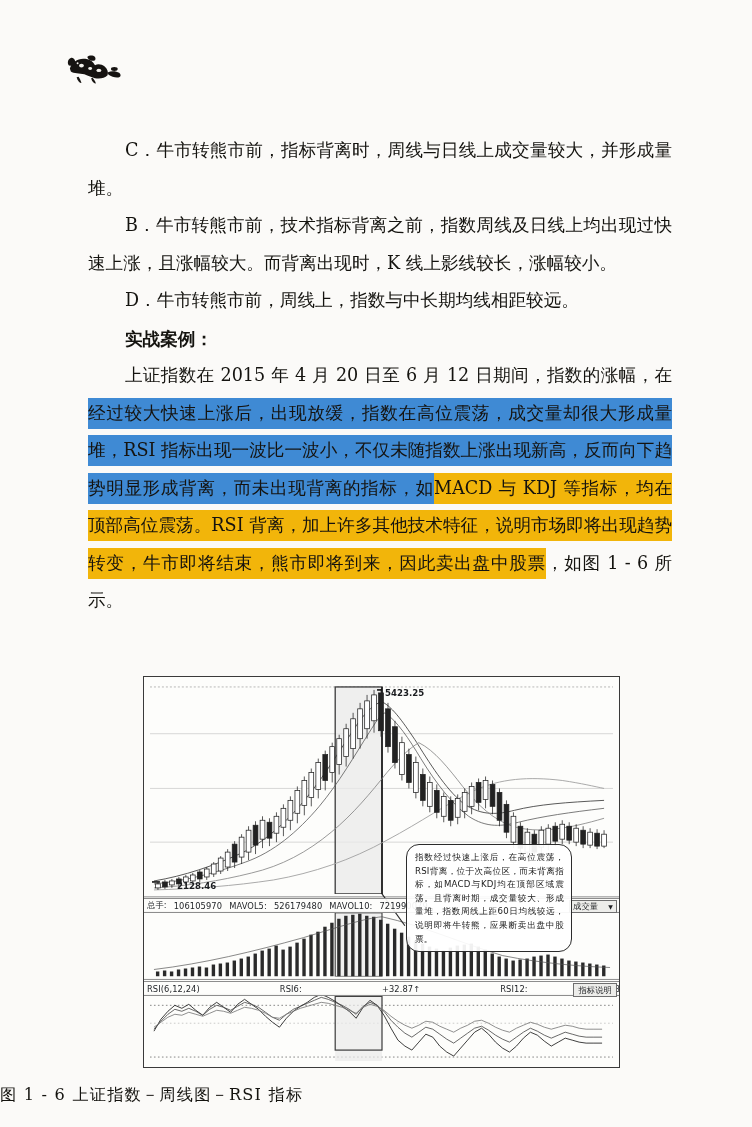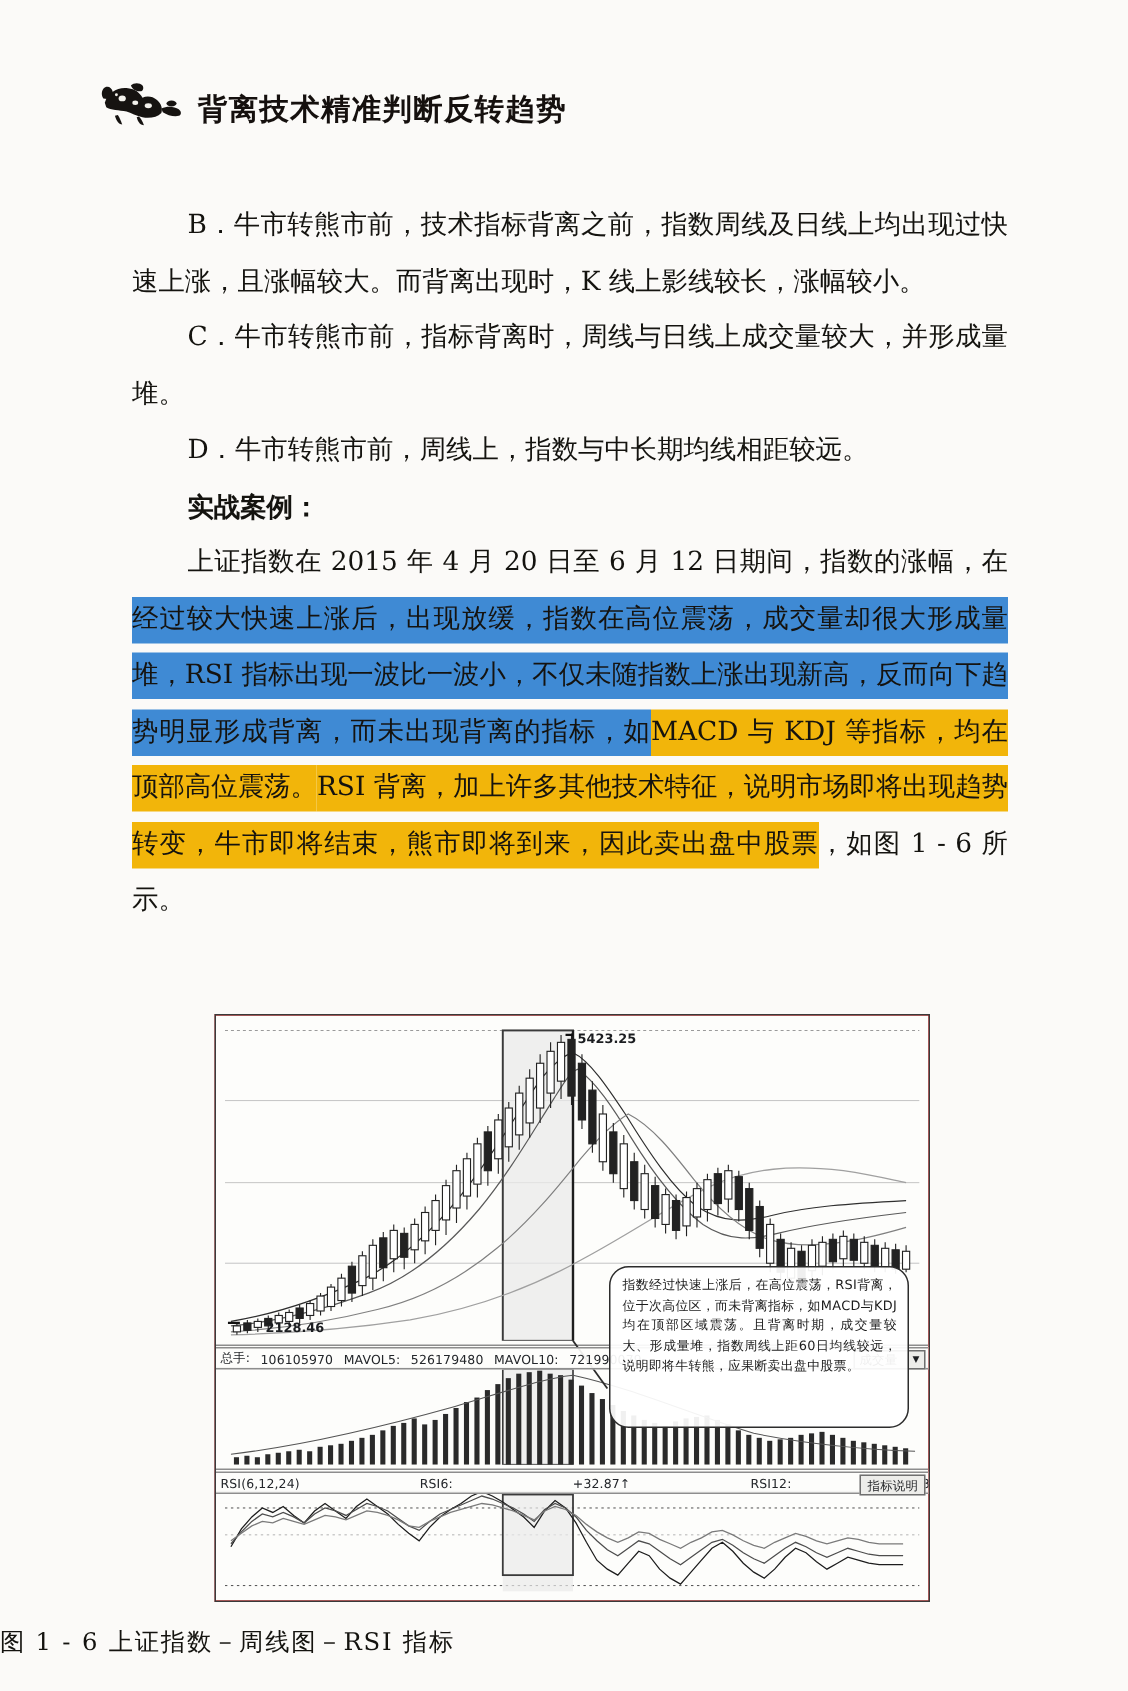--- a/index.html
+++ b/index.html
@@ -101,21 +101,21 @@
   .px-label{
     position:absolute;
     font-family:"DejaVu Sans","Liberation Sans",sans-serif;
     font-size:8.6px;font-weight:bold;color:#1b1d20;white-space:nowrap;
   }
   .px-high{left:241px;top:11px;}
   .px-low{left:11px;top:204px;padding-left:22px;}
 
   
   .callout{
-    position:absolute;left:262px;top:167px;width:200px;height:108px;
+    position:absolute;left:262px;top:167px;width:166px;height:108px;
     border:1.6px solid #2c2c2c;border-radius:13px;
     background:rgba(255,255,255,.93);
     box-sizing:border-box;
     padding:6px 7px 0 8px;
     font-family:"DejaVu Sans","Liberation Sans",sans-serif;
     font-size:8.6px;line-height:13.6px;color:#1b1b1b;
     text-align:justify;text-justify:inter-ideograph;
     letter-spacing:.2px;
   }
 
@@ -142,28 +142,27 @@
         <path d="M22 48 C24 56 28 60 32 60 C30 54 28 50 26 47 Z"></path>
         <path d="M52 50 C54 58 58 61 62 61 C60 55 57 51 55 49 Z"></path>
       </g>
       <g fill="#f3f1ec">
         <ellipse cx="32" cy="24" rx="5" ry="4"></ellipse>
         <ellipse cx="50" cy="30" rx="4" ry="3"></ellipse>
         <ellipse cx="68" cy="34" rx="5" ry="3.4"></ellipse>
         <circle cx="24" cy="19" r="2"></circle>
       </g>
     </svg>
-    <div class="header-title">背离技术精准判断反转趋势</div>
   </div>
 
   <div class="body-text">
 
+    <p class="para indent">C．牛市转熊市前，指标背离时，周线与日线上成交量较大，并形成量堆。</p>
+
     <p class="para indent">B．牛市转熊市前，技术指标背离之前，指数周线及日线上均出现过快速上涨，且涨幅较大。而背离出现时，K 线上影线较长，涨幅较小。</p>
-
-    <p class="para indent">C．牛市转熊市前，指标背离时，周线与日线上成交量较大，并形成量堆。</p>
 
     <p class="para indent">D．牛市转熊市前，周线上，指数与中长期均线相距较远。</p>
 
     <p class="para indent bold-label">实战案例：</p>
 
     <p class="para indent"><span>上证指数在 2015 年 4 月 20 日至 6 月 12 日期间，指数的涨幅，在</span><span class="hl-blue">经过较大快速上涨后，出现放缓，指数在高位震荡，成交量却很大形成量堆，RSI 指标出现一波比一波小，不仅未随指数上涨出现新高，反而向下趋势明显形成背离，而未出现背离的指标，如</span><span class="hl-orange">MACD 与 KDJ 等指标，均在顶部高位震荡。</span><span class="hl-orange">RSI 背离，加上许多其他技术特征，说明市场即将出现趋势转变，牛市即将结束，熊市即将到来，因此卖出盘中股票</span><span>，如图 1 - 6 所示。</span></p>
   </div>
 
   <div class="figure">
 

